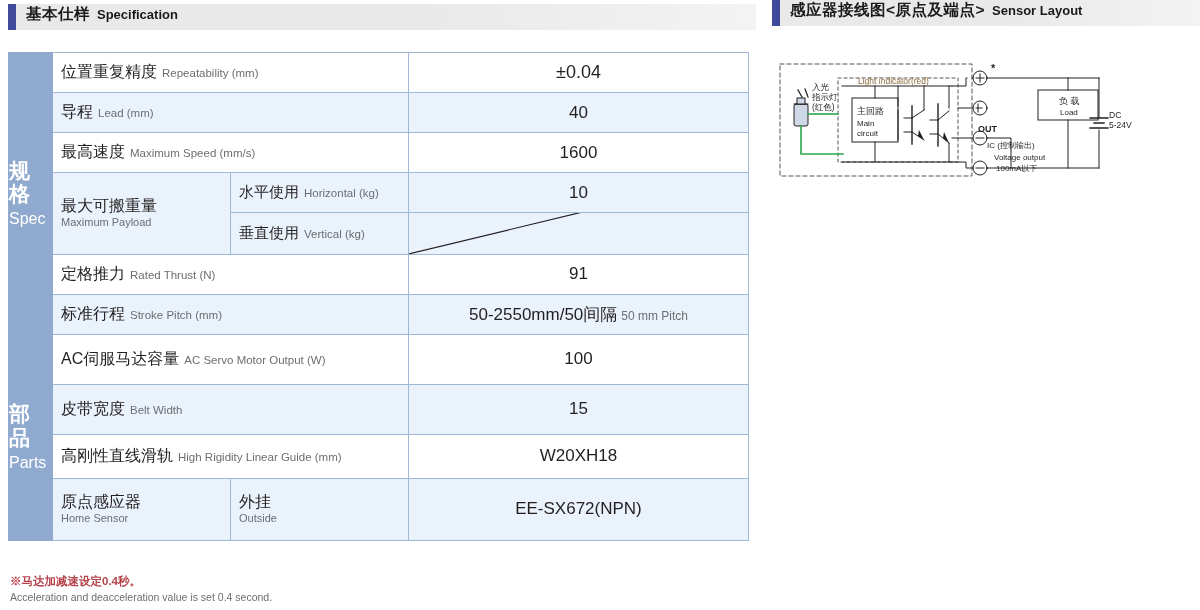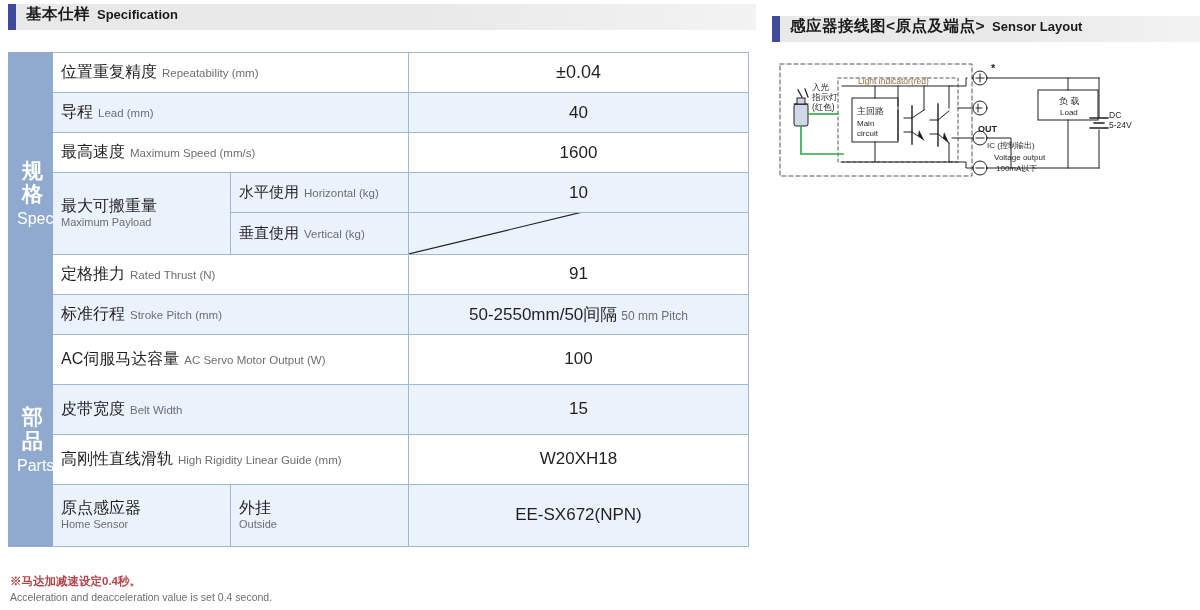--- a/index.html
+++ b/index.html
@@ -38,21 +38,21 @@
     color: #1a1a1a;
     letter-spacing: .5px;
   }
   .sec-header .en {
     font-size: 13px;
     font-weight: bold;
     color: #1a1a1a;
   }
 
   #hdr-spec { left: 8px; top: 4px; width: 748px; }
-  #hdr-sensor { left: 772px; top: 16px; width: 428px; }
+  #hdr-sensor { left: 772px; top: 0; width: 428px; }
 
   
   .table-wrap {
     position: absolute;
     left: 8px; top: 52px;
     width: 740px;
   }
   table.spec {
     border-collapse: collapse;
     width: 740px;
@@ -60,23 +60,23 @@
   }
   table.spec td {
     border: 1px solid #9fb8d8;
     padding: 0 8px;
     vertical-align: middle;
     background: #ffffff;
   }
   .sidecell {
     background: #8fa9cf !important;
     color: #ffffff;
-    text-align: right;
+    text-align: left;
     width: 44px;
-    padding: 8px !important;
+    padding: 0 !important;
     border: 1px solid #8fa9cf !important;
   }
   .sidecell .scn {
     font-size: 21px;
     font-weight: bold;
     line-height: 1.14;
     letter-spacing: 1px;
   }
   .sidecell .sen {
     font-size: 16px;
@@ -243,21 +243,21 @@
         </tr>
 
         <tr class="tintrow">
           <td class="lbl labelcell" colspan="2" style="height:50px">
             <span class="cn">皮带宽度</span><span class="en">Belt Width</span>
           </td>
           <td class="val valcell">15</td>
         </tr>
 
         <tr>
-          <td class="lbl labelcell" colspan="2" style="height:50px">
+          <td class="lbl labelcell" colspan="2" style="height:44px">
             <span class="cn">高刚性直线滑轨</span><span class="en">High Rigidity Linear Guide (mm)</span>
           </td>
           <td class="val valcell">W20XH18</td>
         </tr>
 
         <tr class="tintrow">
           <td class="lbl lbl-stack labelcell-narrow" style="height:62px">
             <span class="cn">原点感应器</span>
             <span class="en">Home Sensor</span>
           </td>

